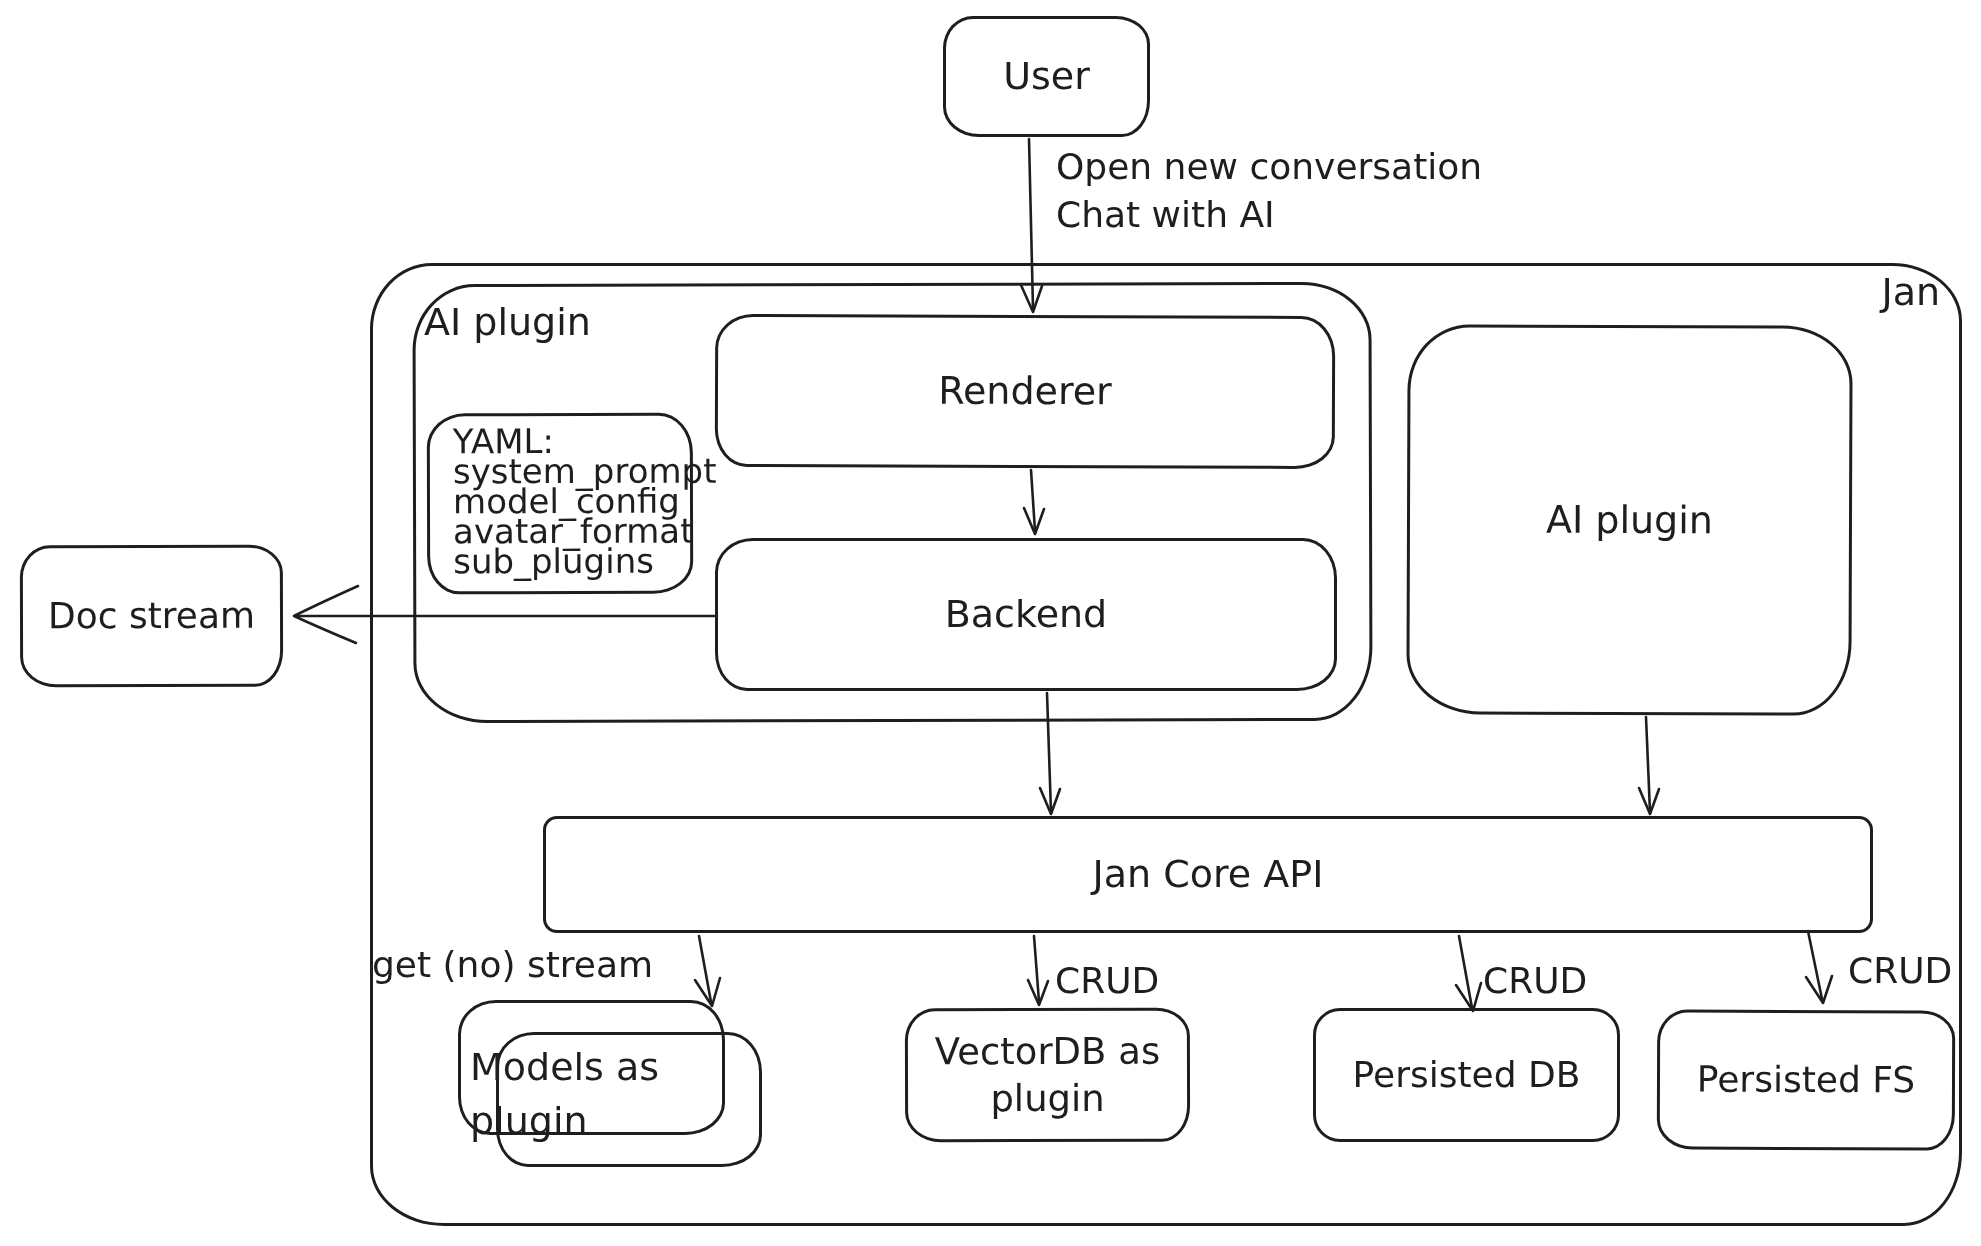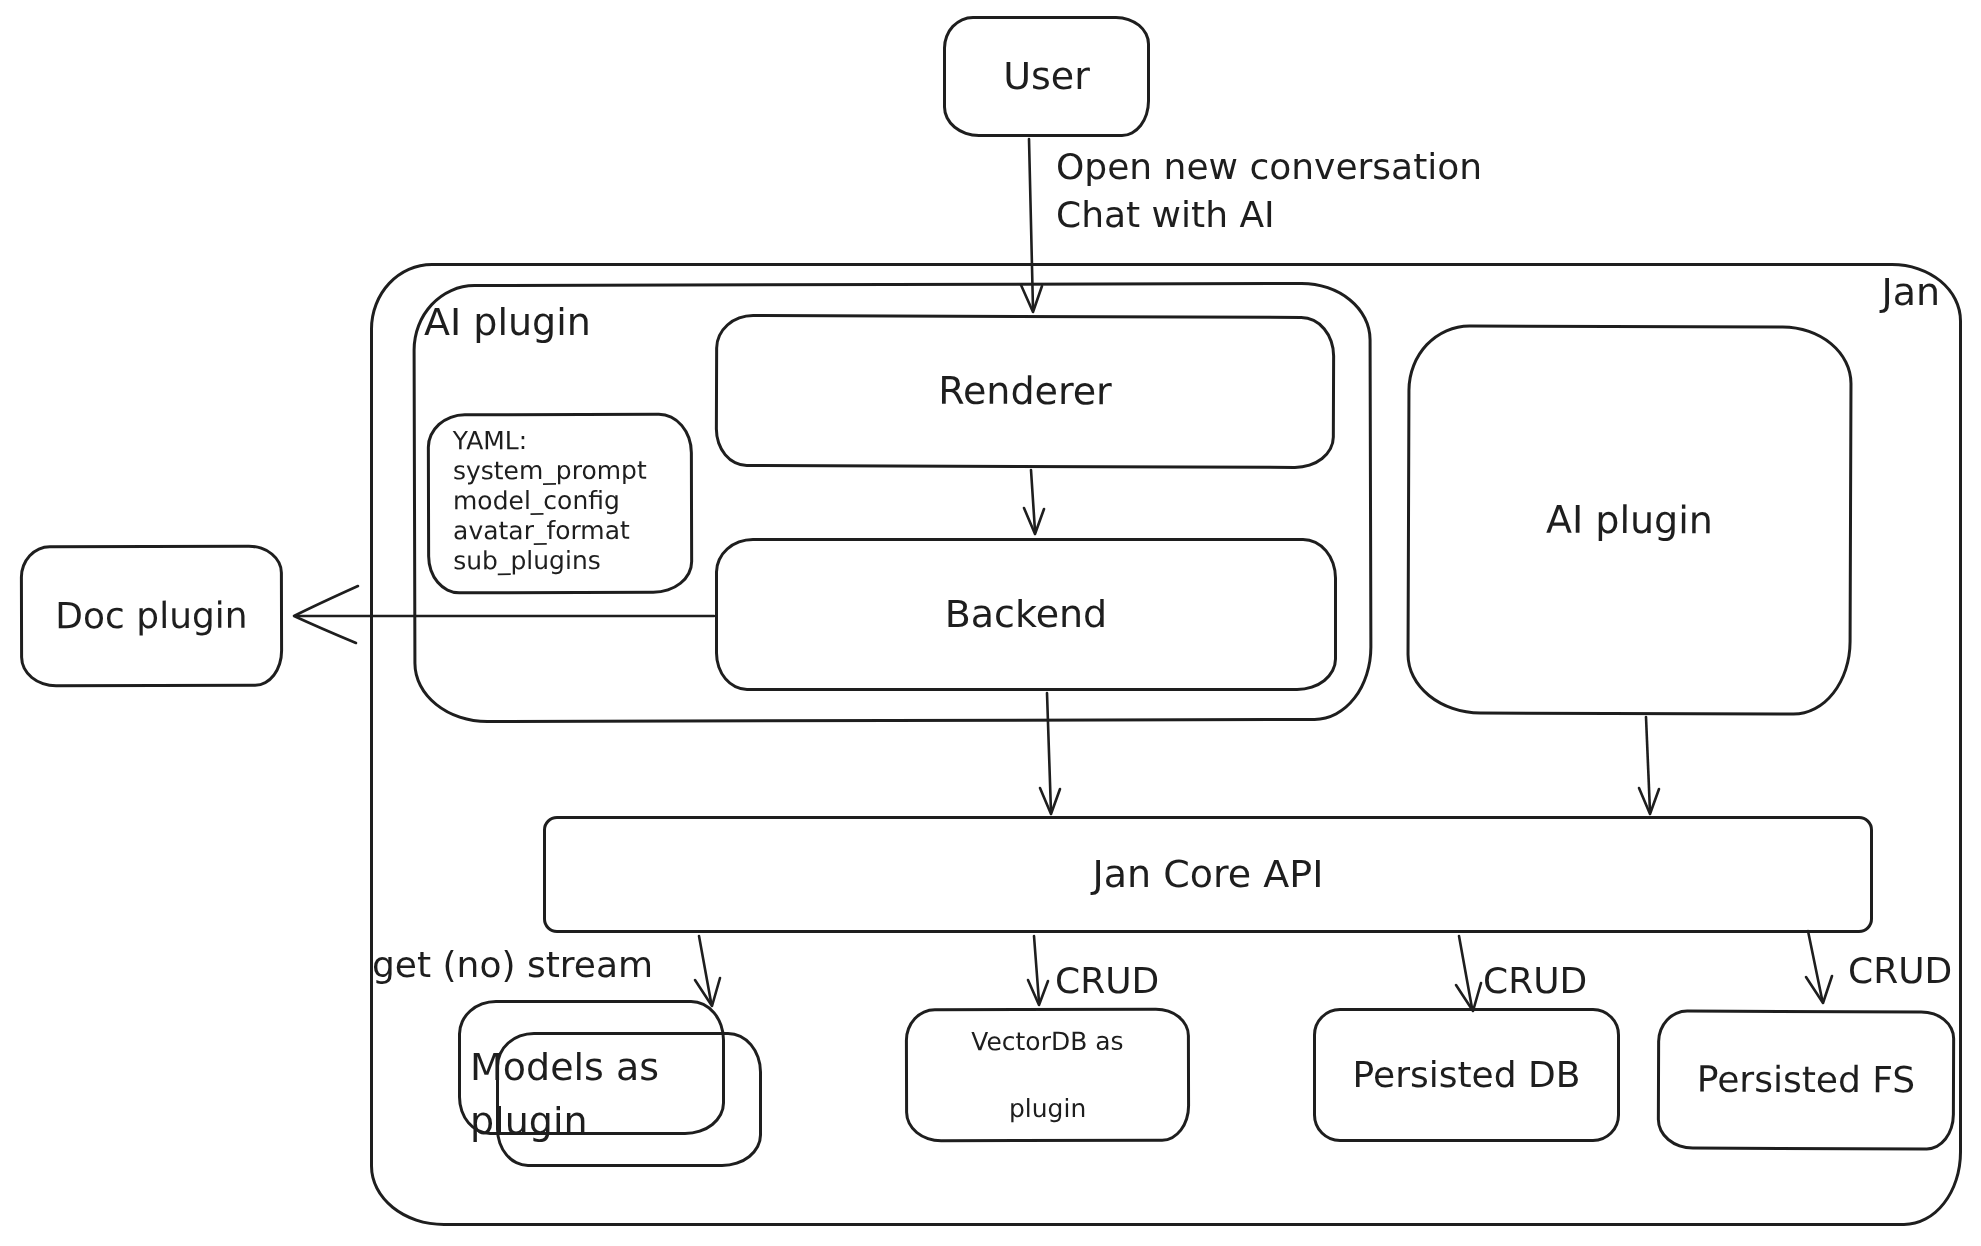--- a/index.html
+++ b/index.html
@@ -16,22 +16,22 @@
     position:absolute;
     border:3px solid #1e1e1e;
     background:transparent;
     box-sizing:border-box;
     display:flex;align-items:center;justify-content:center;
     text-align:center;
   }
   .lbl{position:absolute;white-space:pre-line;}
   .big{font-size:38px;line-height:1.28;}
   .mid{font-size:36px;line-height:1.3;}
-  .note{font-size:25px;line-height:30px;text-align:left;}
-  .center2{font-size:25px;line-height:67px;}
+  .note{font-size:34px;line-height:30px;text-align:left;}
+  .center2{font-size:37px;line-height:47px;}
   
   .r-sm{border-radius:30px 34px 28px 36px / 32px 28px 36px 30px;}
   .r-md{border-radius:38px 34px 40px 32px / 34px 40px 32px 38px;}
   .r-lg{border-radius:62px 70px 58px 74px / 66px 58px 74px 60px;}
   .t1{transform:rotate(-0.15deg);}
   .t2{transform:rotate(0.2deg);}
 </style>
 </head>
 <body>
 
@@ -64,21 +64,21 @@
 
   <div class="box r-md big" style="left:715px;top:538px;width:622px;height:153px;">
     <span>Backend</span>
   </div>
 
   <div class="box r-lg big t2" style="left:1407px;top:325px;width:445px;height:390px;">
     <span>AI plugin</span>
   </div>
 
   <div class="box r-sm mid t1" style="left:20px;top:545px;width:263px;height:142px;">
-    <span>Doc plugin</span>
+    <span>Doc stream</span>
   </div>
 
   <div class="box r-sm big" style="left:543px;top:816px;width:1330px;height:117px;border-radius:14px;">
     <span>Jan Core API</span>
   </div>
 
   <div class="lbl mid" style="left:372px;top:942px;">get (no) stream</div>
   <div class="lbl mid" style="left:1055px;top:958px;">CRUD</div>
   <div class="lbl mid" style="left:1483px;top:958px;">CRUD</div>
   <div class="lbl mid" style="left:1848px;top:948px;">CRUD</div>

